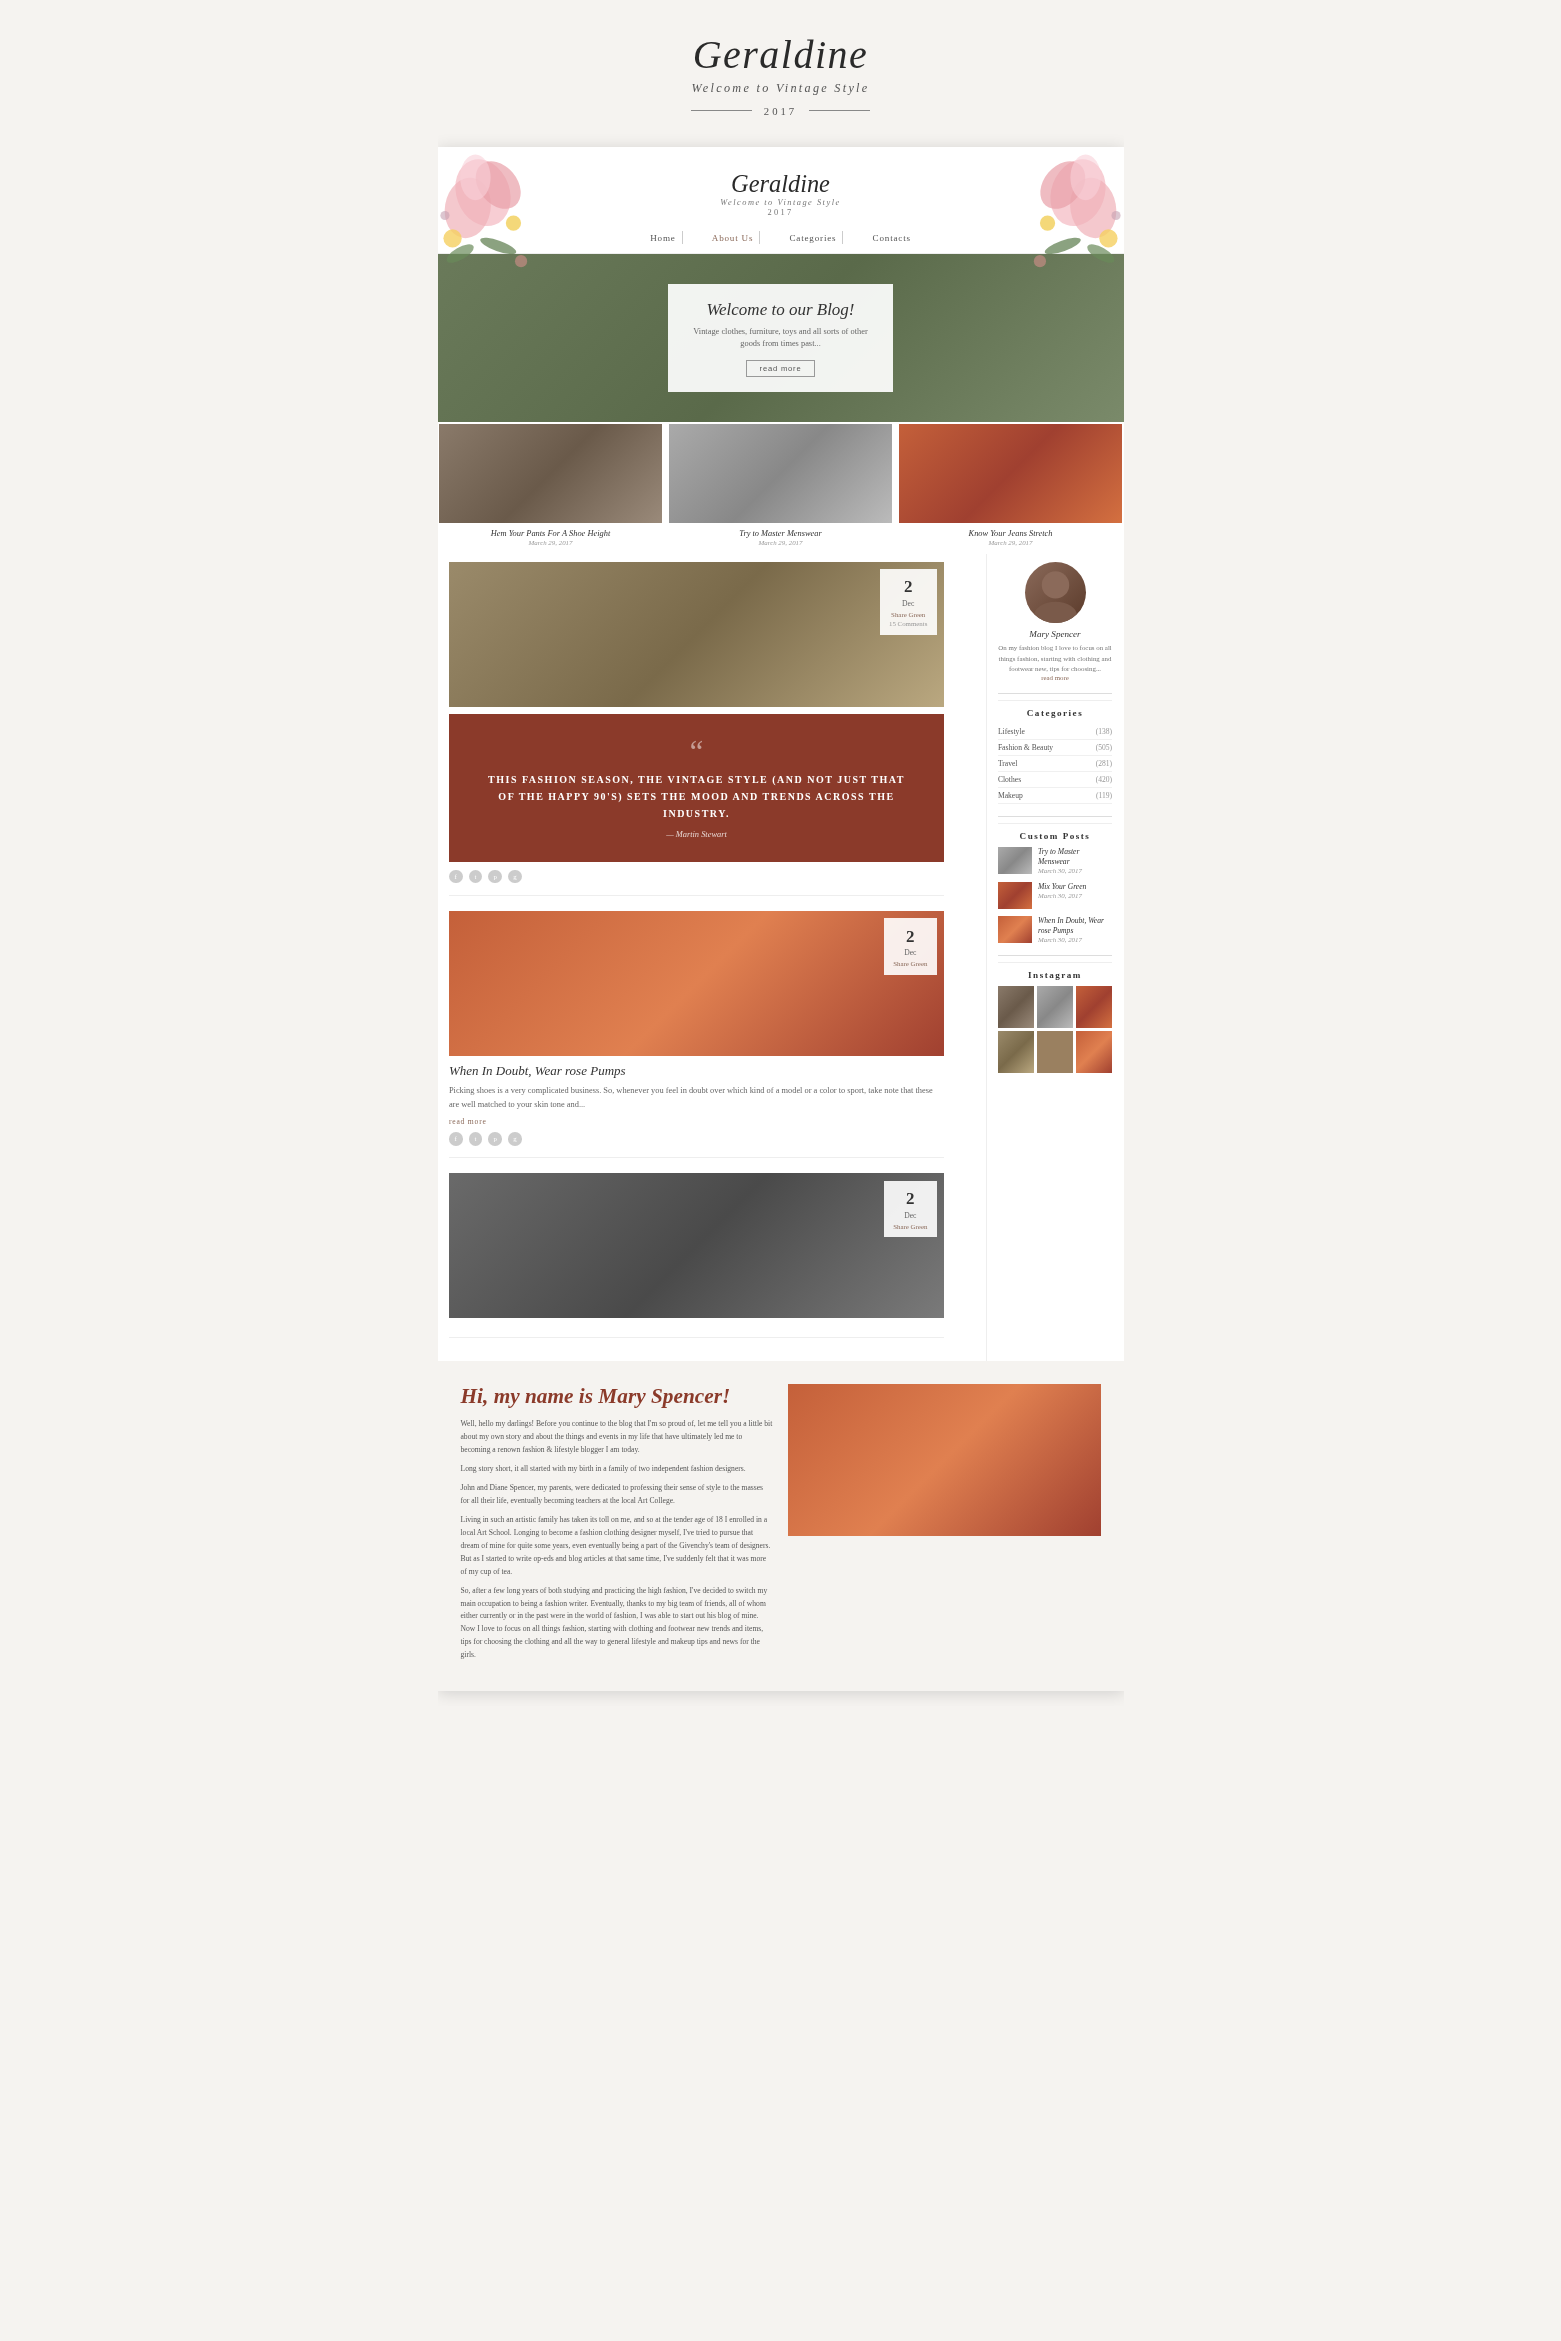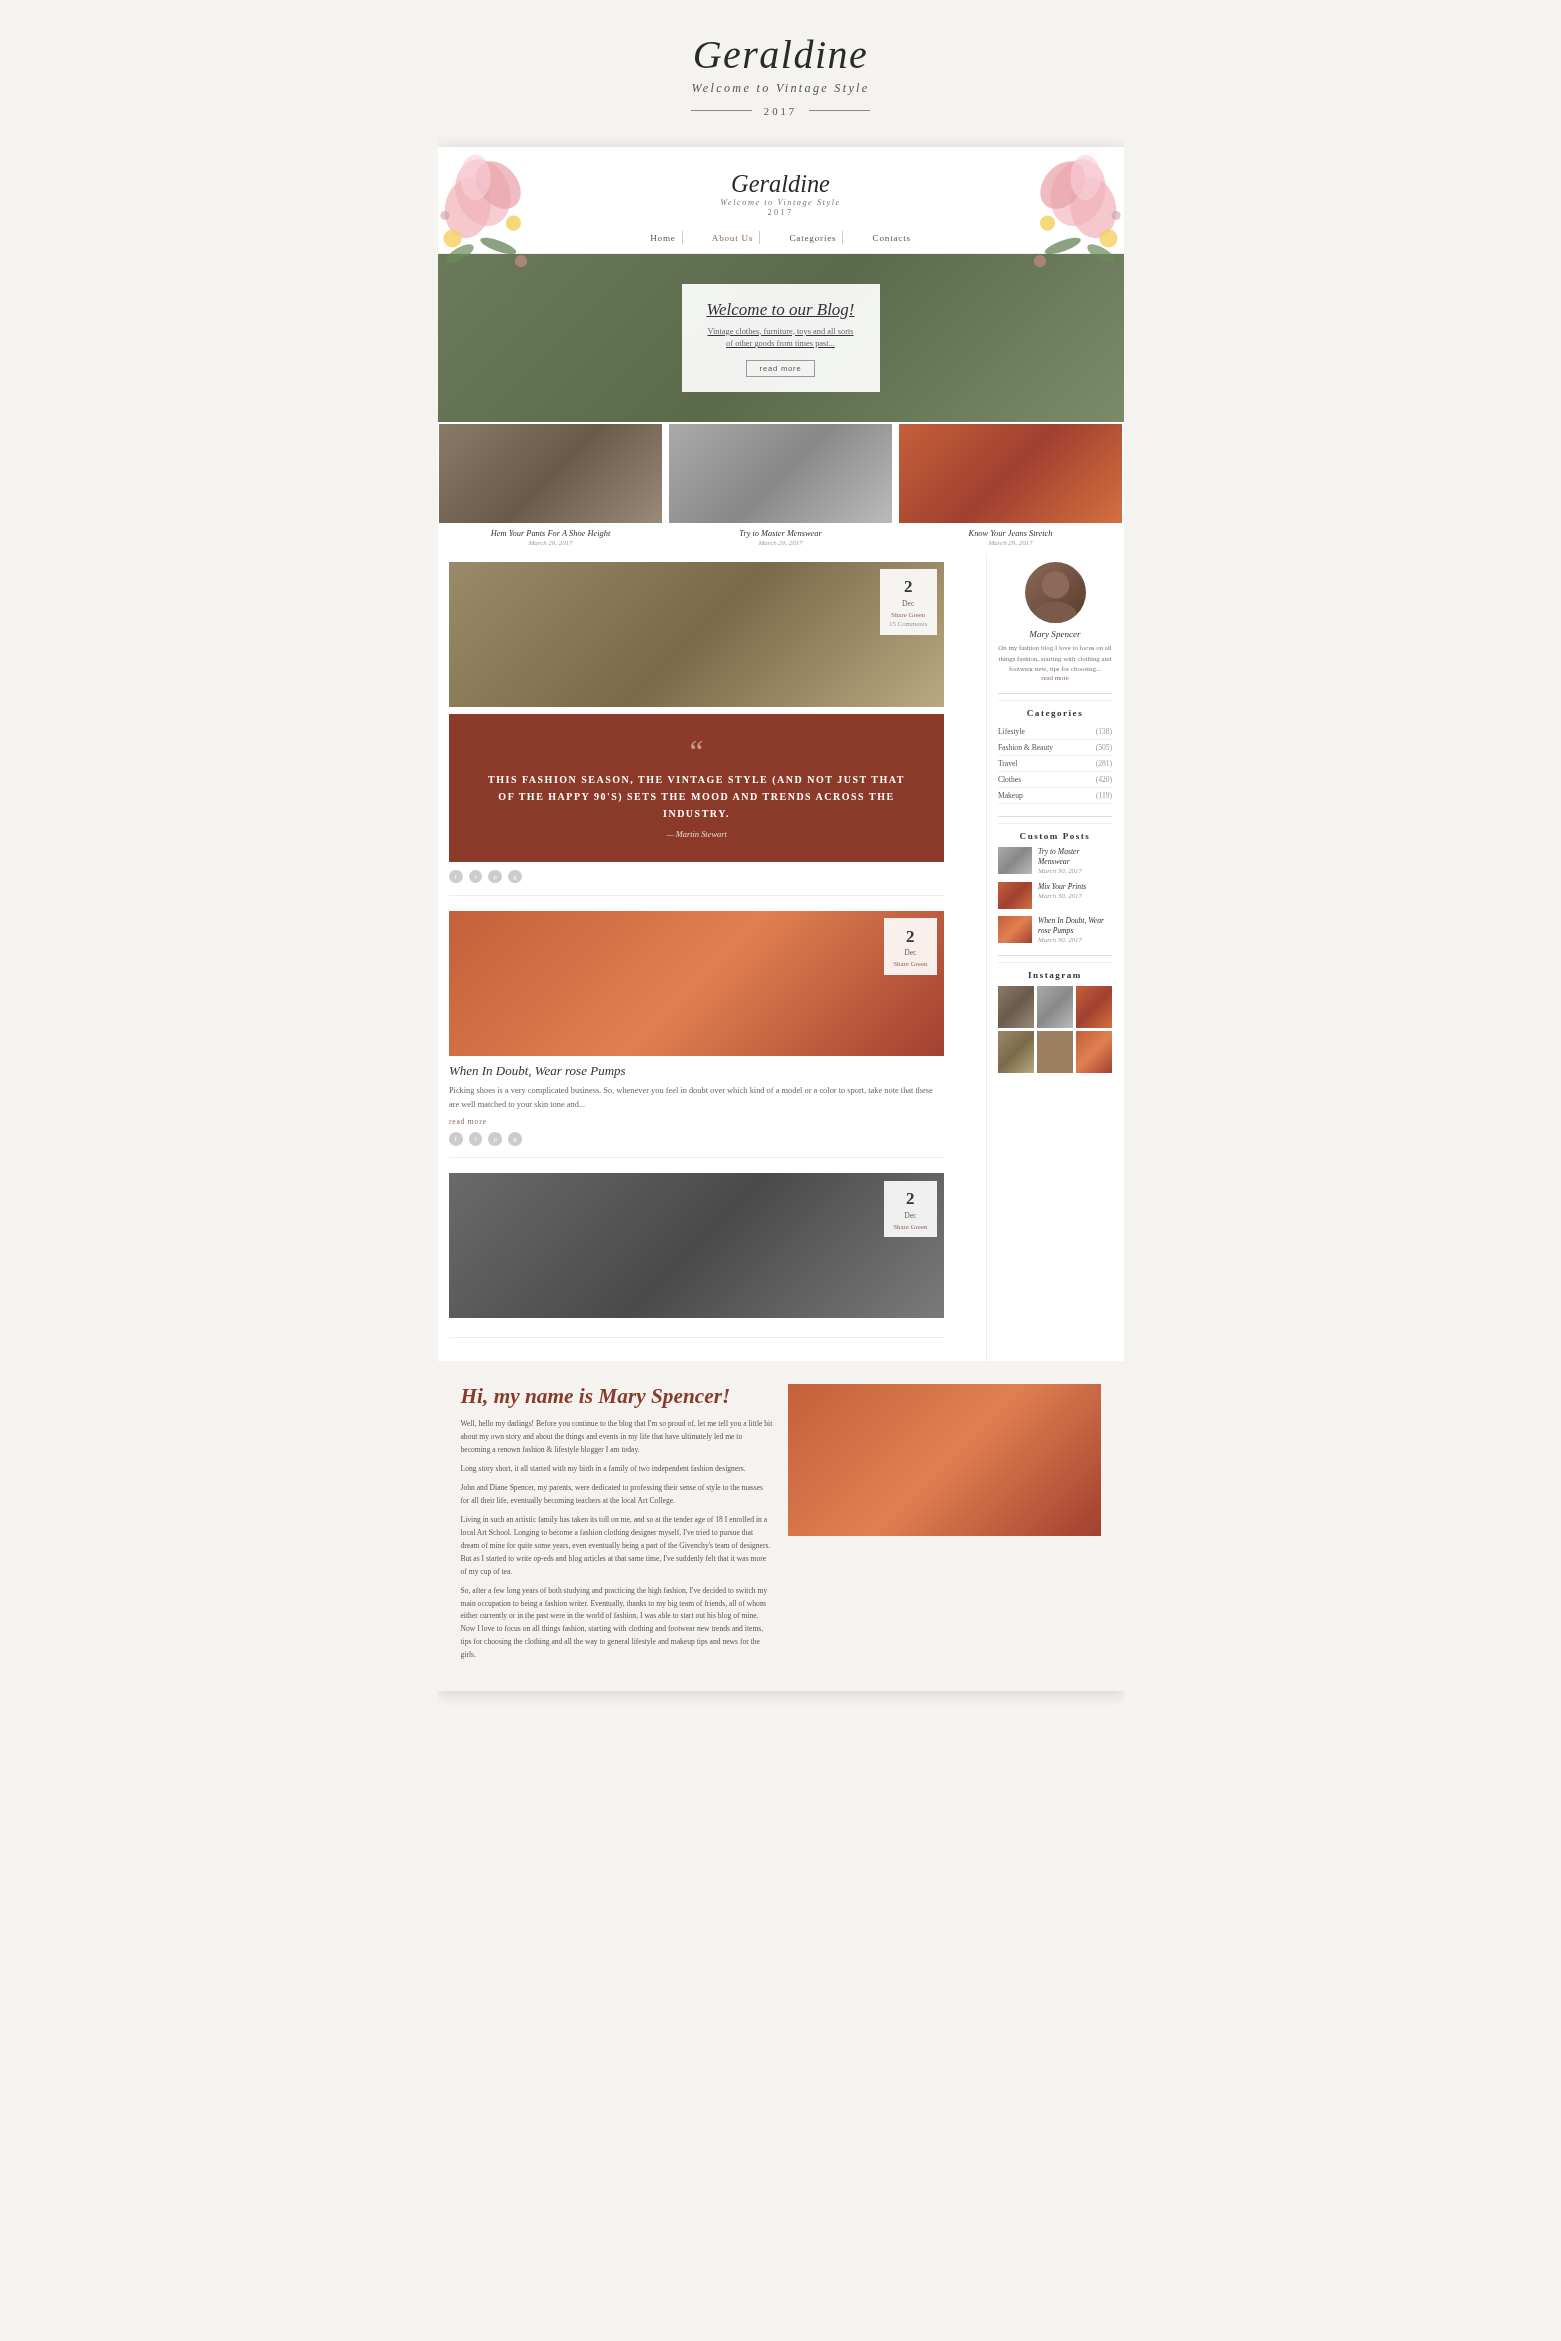--- a/index.html
+++ b/index.html
@@ -122,22 +122,21 @@
       background: linear-gradient(135deg, #7a8c6e 0%, #5a6e4a 30%, #4a5e3a 60%, #8a7a5a 100%);
       overflow: hidden;
       display: flex;
       align-items: center;
       justify-content: center;
     }
     .hero-overlay {
       background: rgba(255,255,255,0.92);
       padding: 15.2px 23px;
       text-align: center;
-      width: 198px;
-      text-decoration: underline;
+      width: 225px;
     }
     .hero-title {
       font-family: 'Palatino Linotype', Palatino, serif;
       font-size: 17px;
       font-style: italic;
       color: #333;
       margin-bottom: 6.1px;
     }
     .hero-text {
       font-size: 8.4px;
@@ -654,21 +653,21 @@
         <div class="custom-post-item">
           <div class="custom-post-thumb img-wedding"></div>
           <div class="custom-post-info">
             <div class="custom-post-title">Try to Master Menswear</div>
             <div class="custom-post-date">March 30, 2017</div>
           </div>
         </div>
         <div class="custom-post-item">
           <div class="custom-post-thumb img-car"></div>
           <div class="custom-post-info">
-            <div class="custom-post-title">Mix Your Prints</div>
+            <div class="custom-post-title">Mix Your Green</div>
             <div class="custom-post-date">March 30, 2017</div>
           </div>
         </div>
         <div class="custom-post-item">
           <div class="custom-post-thumb img-pumps"></div>
           <div class="custom-post-info">
             <div class="custom-post-title">When In Doubt, Wear rose Pumps</div>
             <div class="custom-post-date">March 30, 2017</div>
           </div>
         </div>

